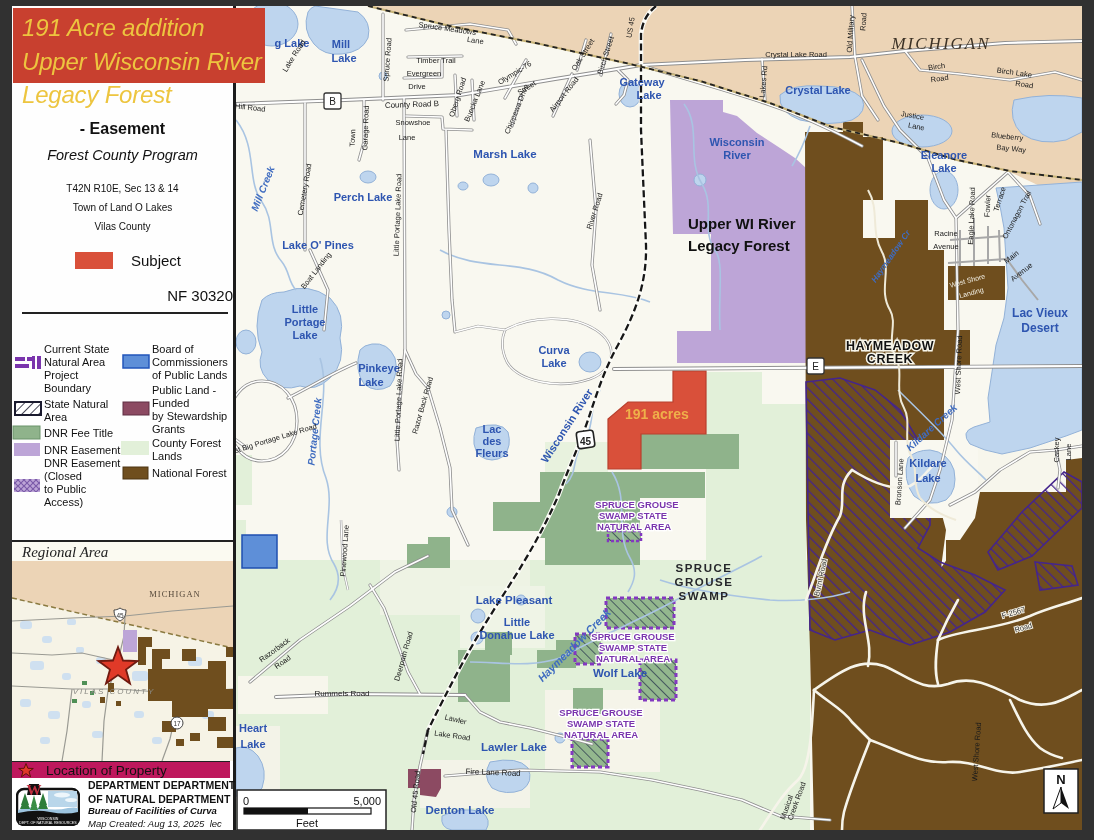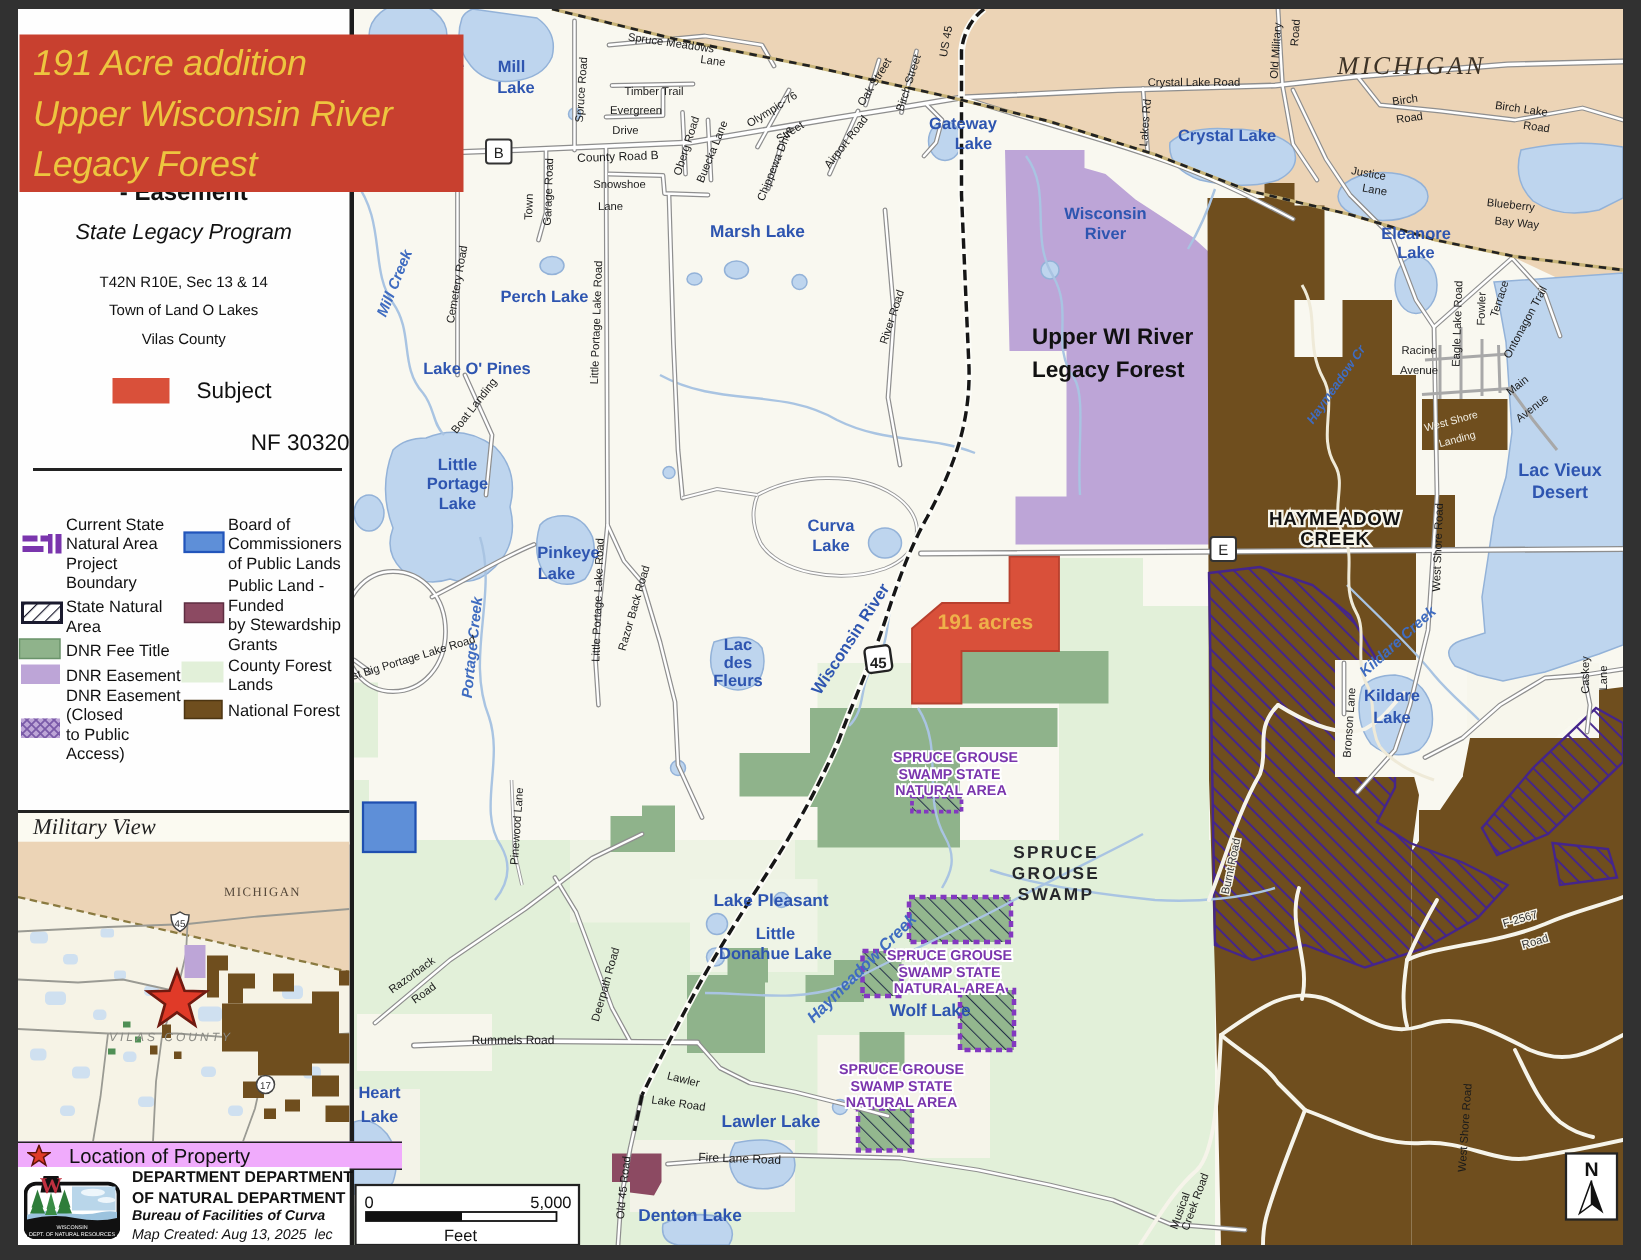--- a/index.html
+++ b/index.html
@@ -508,21 +508,21 @@
 <path d="M1061,787 L1053,809 L1061,803 Z" fill="#ffffff" stroke="#111" stroke-width="1"></path>
     </g>
 </svg>
 
 <div class="abs" style="left:12px;top:6px;width:221px;height:824px;background:#fefefe;border-right:3px solid #1c1c1c;"></div>
 
 <div class="abs" style="left:12px;top:113px;width:221px;text-align:center;color:#111;">
 
   <div style="font-size:16px;font-weight:bold;margin-top:7px;">- Easement</div>
 
-  <div style="font-size:14.5px;font-style:italic;margin-top:9px;">State Legacy Program</div>
+  <div style="font-size:14.5px;font-style:italic;margin-top:9px;">Forest County Program</div>
 
   <div style="font-size:10px;margin-top:16px;line-height:19px;">T42N R10E, Sec 13 &amp; 14<br>Town of Land O Lakes<br>Vilas County</div>
 </div>
 
 <div class="abs" style="left:75px;top:252px;width:38px;height:17px;background:#d9503a;"></div>
 <div class="abs" style="left:131px;top:252px;font-size:15px;color:#111;">Subject</div>
 
 <div class="abs" style="left:12px;top:287px;width:221px;text-align:right;font-size:15px;color:#111;">NF 30320</div>
 
 <div class="abs" style="left:22px;top:312px;width:206px;height:2px;background:#222;"></div>
@@ -582,21 +582,21 @@
 <rect x="109" y="111" width="28" height="14" fill="#e2f0d9"></rect>
 <text x="140" y="117" font-size="11px" fill="#111" font-family="Liberation Sans, sans-serif">County Forest</text>
 <text x="140" y="130" font-size="11px" fill="#111" font-family="Liberation Sans, sans-serif">Lands</text>
 
 <rect x="111" y="137" width="25" height="12" fill="#6f4e1e" stroke="#4c3512" stroke-width="1"></rect>
 <text x="140" y="147" font-size="11px" fill="#111" font-family="Liberation Sans, sans-serif">National Forest</text>
 </svg>
 
 <div class="abs" style="left:12px;top:540px;width:221px;height:21px;background:#fbfaf1;border-top:2px solid #222;border-bottom:1px solid #555;">
 
-  <div style="font-family:'Liberation Serif',serif;font-style:italic;font-size:15px;color:#222;padding:2px 0 0 10px;">Military View</div>
+  <div style="font-family:'Liberation Serif',serif;font-style:italic;font-size:15px;color:#222;padding:2px 0 0 10px;">Regional Area</div>
 </div>
 
 <svg class="abs" style="left:12px;top:561px;" width="221" height="200" viewBox="0 0 221 200" xmlns="http://www.w3.org/2000/svg">
 
 <rect x="0" y="0" width="221" height="200" fill="#f6f3e6"></rect>
 
 <path d="M0,0 L221,0 L221,87 L0,37 Z" fill="#ecd4b6"></path>
 
 <path d="M0,37 L221,87" stroke="#8a7a40" stroke-width="1.5" stroke-dasharray="5 3" fill="none"></path>
 
@@ -659,21 +659,21 @@
 
 <path d="M108,47 c-2,1.5 -4.5,2 -6,2 c0,5.5 2,9 6,11 c4,-2 6,-5.5 6,-11 c-1.5,0 -4,-0.5 -6,-2 z" fill="#fff" stroke="#444" stroke-width="1"></path>
 <text x="108" y="57" font-family="Liberation Sans, sans-serif" font-size="6.5px" fill="#333" text-anchor="middle">45</text>
 
 <circle cx="165" cy="162" r="6" fill="#fff" stroke="#444" stroke-width="1"></circle>
 <text x="165" y="165" font-family="Liberation Sans, sans-serif" font-size="6.5px" fill="#333" text-anchor="middle">17</text>
 
 <path d="M106,86 L111,99.5 L125.5,100 L114,108.5 L118,122.5 L106,114 L94,122.5 L98,108.5 L86.5,100 L101,99.5 Z" fill="#e03a28" stroke="#701a10" stroke-width="1.8"></path>
 </svg>
 
-<div class="abs" style="left:12px;top:761px;width:256px;height:17px;background:#f0abfc;border-top:1.5px solid #222;border-bottom:1.5px solid #222;">
+<div class="abs" style="left:12px;top:761px;width:218px;height:17px;background:#be185d;border-top:1.5px solid #222;border-bottom:1.5px solid #222;">
 
   <svg class="abs" style="left:6px;top:1px;" width="16" height="15" viewBox="0 0 16 15">
     <path d="M8,0.5 L9.9,5.3 L15.3,5.5 L11,8.6 L12.6,13.8 L8,10.6 L3.4,13.8 L5,8.6 L0.7,5.5 L6.1,5.3 Z" fill="#e03a28" stroke="#601208" stroke-width="1"></path>
   </svg>
   <div style="position:absolute;left:34px;top:1px;font-size:13.5px;color:#111;">Location of Property</div>
 </div>
 
 <div class="abs" style="left:12px;top:778px;width:221px;height:52px;background:#ffffff;">
 
   <svg class="abs" style="left:4px;top:2px;" width="64" height="46" viewBox="0 0 64 46">
@@ -693,16 +693,16 @@
   </svg>
 
   <div style="position:absolute;left:76px;top:1px;color:#111;">
     <div style="font-size:10.5px;font-weight:bold;white-space:nowrap;">DEPARTMENT DEPARTMENT</div>
     <div style="font-size:10.5px;font-weight:bold;margin-top:2px;white-space:nowrap;">OF NATURAL DEPARTMENT</div>
     <div style="font-size:9.5px;font-style:italic;font-weight:bold;margin-top:0px;white-space:nowrap;">Bureau of Facilities of Curva</div>
     <div style="font-size:9.5px;font-style:italic;margin-top:2px;white-space:nowrap;">Map Created: Aug 13, 2025&nbsp;&nbsp;lec</div>
   </div>
 </div>
 
-<div class="abs" style="left:13px;top:23px;width:252px;height:105px;background:#c8402f;z-index:30;padding-left:44px;">
+<div class="abs" style="left:13px;top:8px;width:252px;height:75px;background:#c8402f;z-index:30;">
 
   <div style="position:absolute;left:9px;top:3px;font-size:24px;font-style:italic;color:#edc53f;line-height:33.5px;font-weight:500;letter-spacing:-0.2px;white-space:nowrap;">191 Acre addition<br>Upper Wisconsin River<br>Legacy Forest</div>
 </div>
 
 </body></html>

